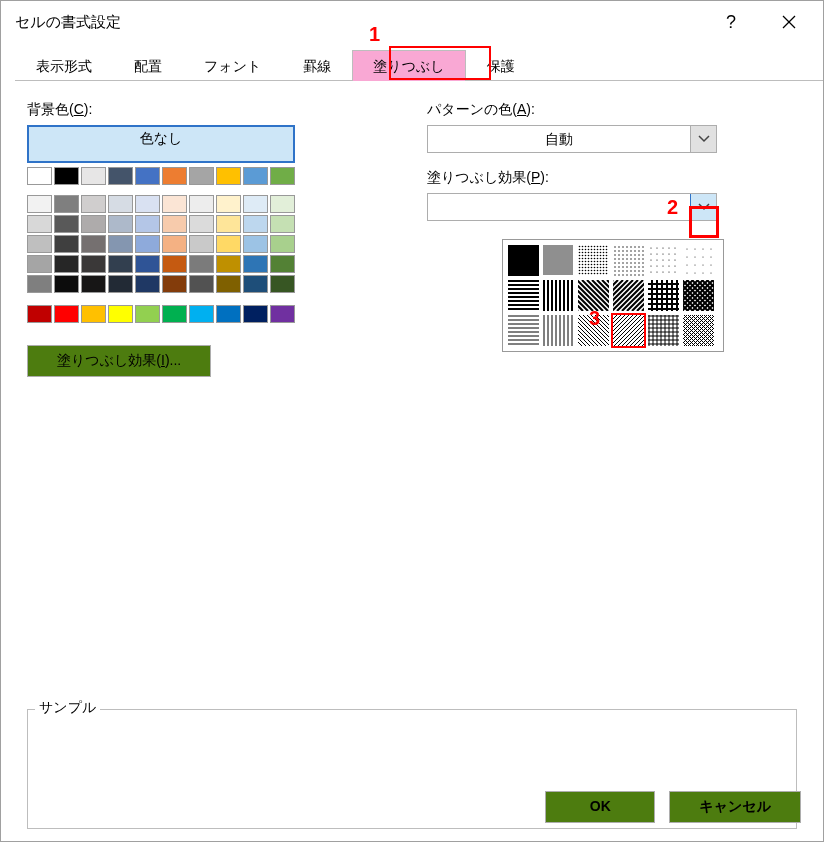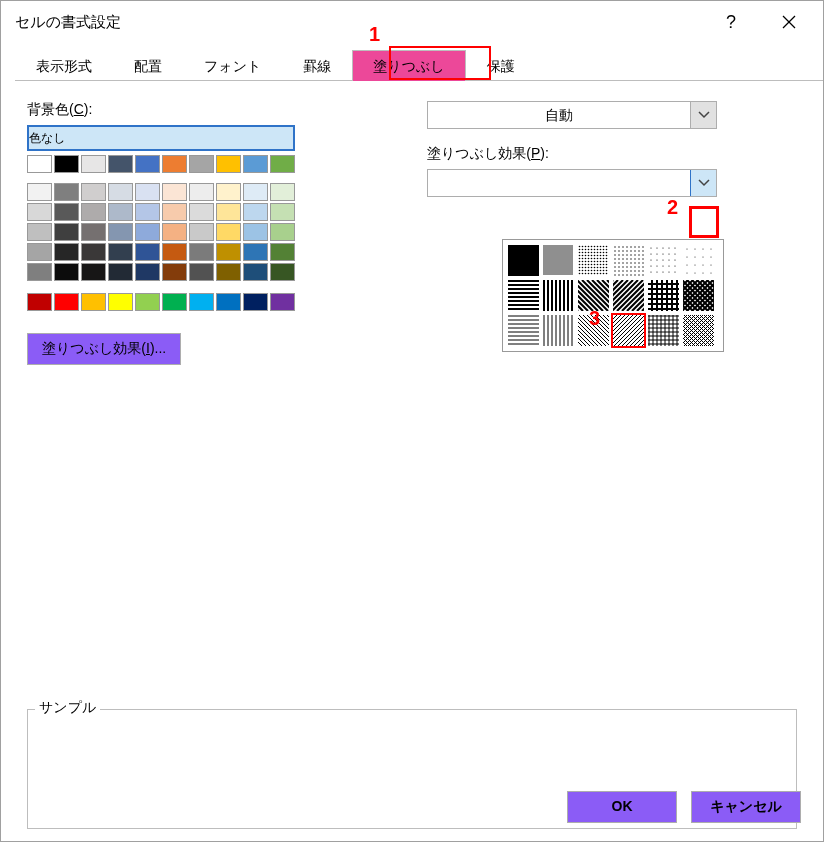--- a/index.html
+++ b/index.html
@@ -60,21 +60,21 @@
     line-height: 30px;
     font-size: 14px;
     position: relative;
     border: 1px solid transparent;
     border-bottom: none;
     cursor: default;
     white-space: nowrap;
   }
   .tab.active {
     border-color: #bdbdbd;
-    background: #ec4899;
+    background: #f9a8d4;
     margin-bottom: -1px;
     height: 31px;
   }
   .tab-annot {
     position: absolute;
     border: 2px solid #ff0000;
     pointer-events: none;
   }
   .annot-num {
     position: absolute;
@@ -96,45 +96,46 @@
   .col-left  { flex: 0 0 340px; }
   .col-right { flex: 1; position: relative; }
 
   .section-label { font-size: 14px; margin-bottom: 6px; }
   .section-label .uline { text-decoration: underline; }
 
   
   .no-color {
     border: 2px solid #2f73c8;
     background: #cde6f7;
-    height: 26px;
+    height: 38px;
     line-height: 22px;
-    font-size: 12px;
+    text-align: center;
+    font-size: 14px;
   }
 
   
   .color-grid {
     display: grid;
     grid-template-columns: repeat(10, 25px);
     gap: 2px;
     margin-top: 4px;
   }
   .swatch {
     width: 25px;
     height: 18px;
     border: 1px solid #999;
   }
   .color-grid.std { margin-top: 12px; }
 
   
   .btn-row { display:flex; gap:14px; margin-top:22px; }
   .winbtn {
-    background: #8b5cf6;
+    background: #4d7c0f;
     border: 1px solid #adadad;
-    padding: 6px 14px;
+    padding: 6px 29px;
     font-size: 14px;
     min-width: 120px;
     cursor: default;
   }
   .winbtn .uline { text-decoration: underline; }
 
   
   .dropdown {
     display: flex;
     width: 290px;
@@ -350,20 +351,23 @@
           </div>
 
         <div class="btn-row">
           <div class="winbtn">
             <span>塗りつぶし効果(</span><span class="uline">I</span><span>)...</span>
           </div>
         </div>
       </div>
 
       <div class="col-right">
+        <div class="section-label">
+          <span>パターンの色(</span><span class="uline">A</span><span>):</span>
+        </div>
         <div class="dropdown">
           <div class="dd-text">自動</div>
           <div class="dd-btn">
             <svg width="12" height="8" viewBox="0 0 12 8">
               <polyline points="1,1 6,6 11,1" fill="none" stroke="#444" stroke-width="1.5"></polyline>
             </svg>
           </div>
         </div>
 
         <div class="section-label">

